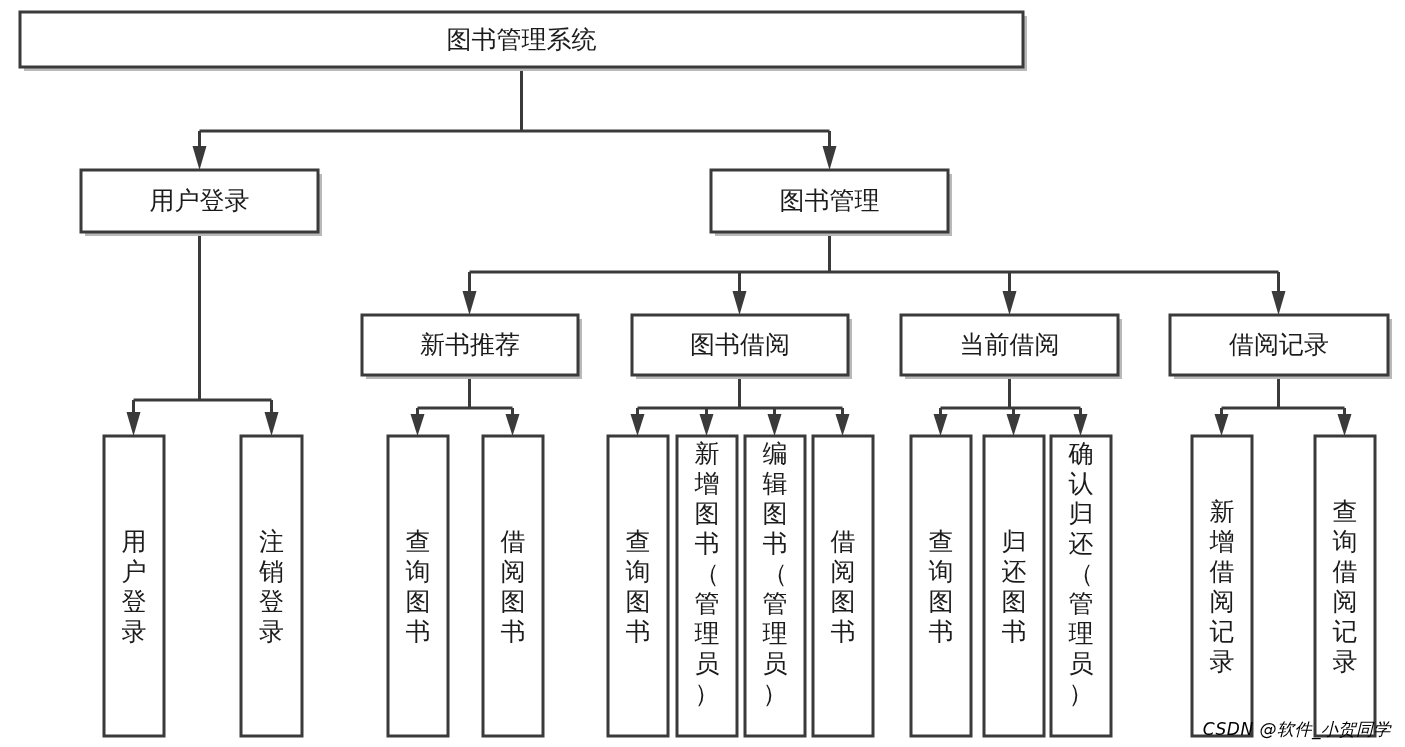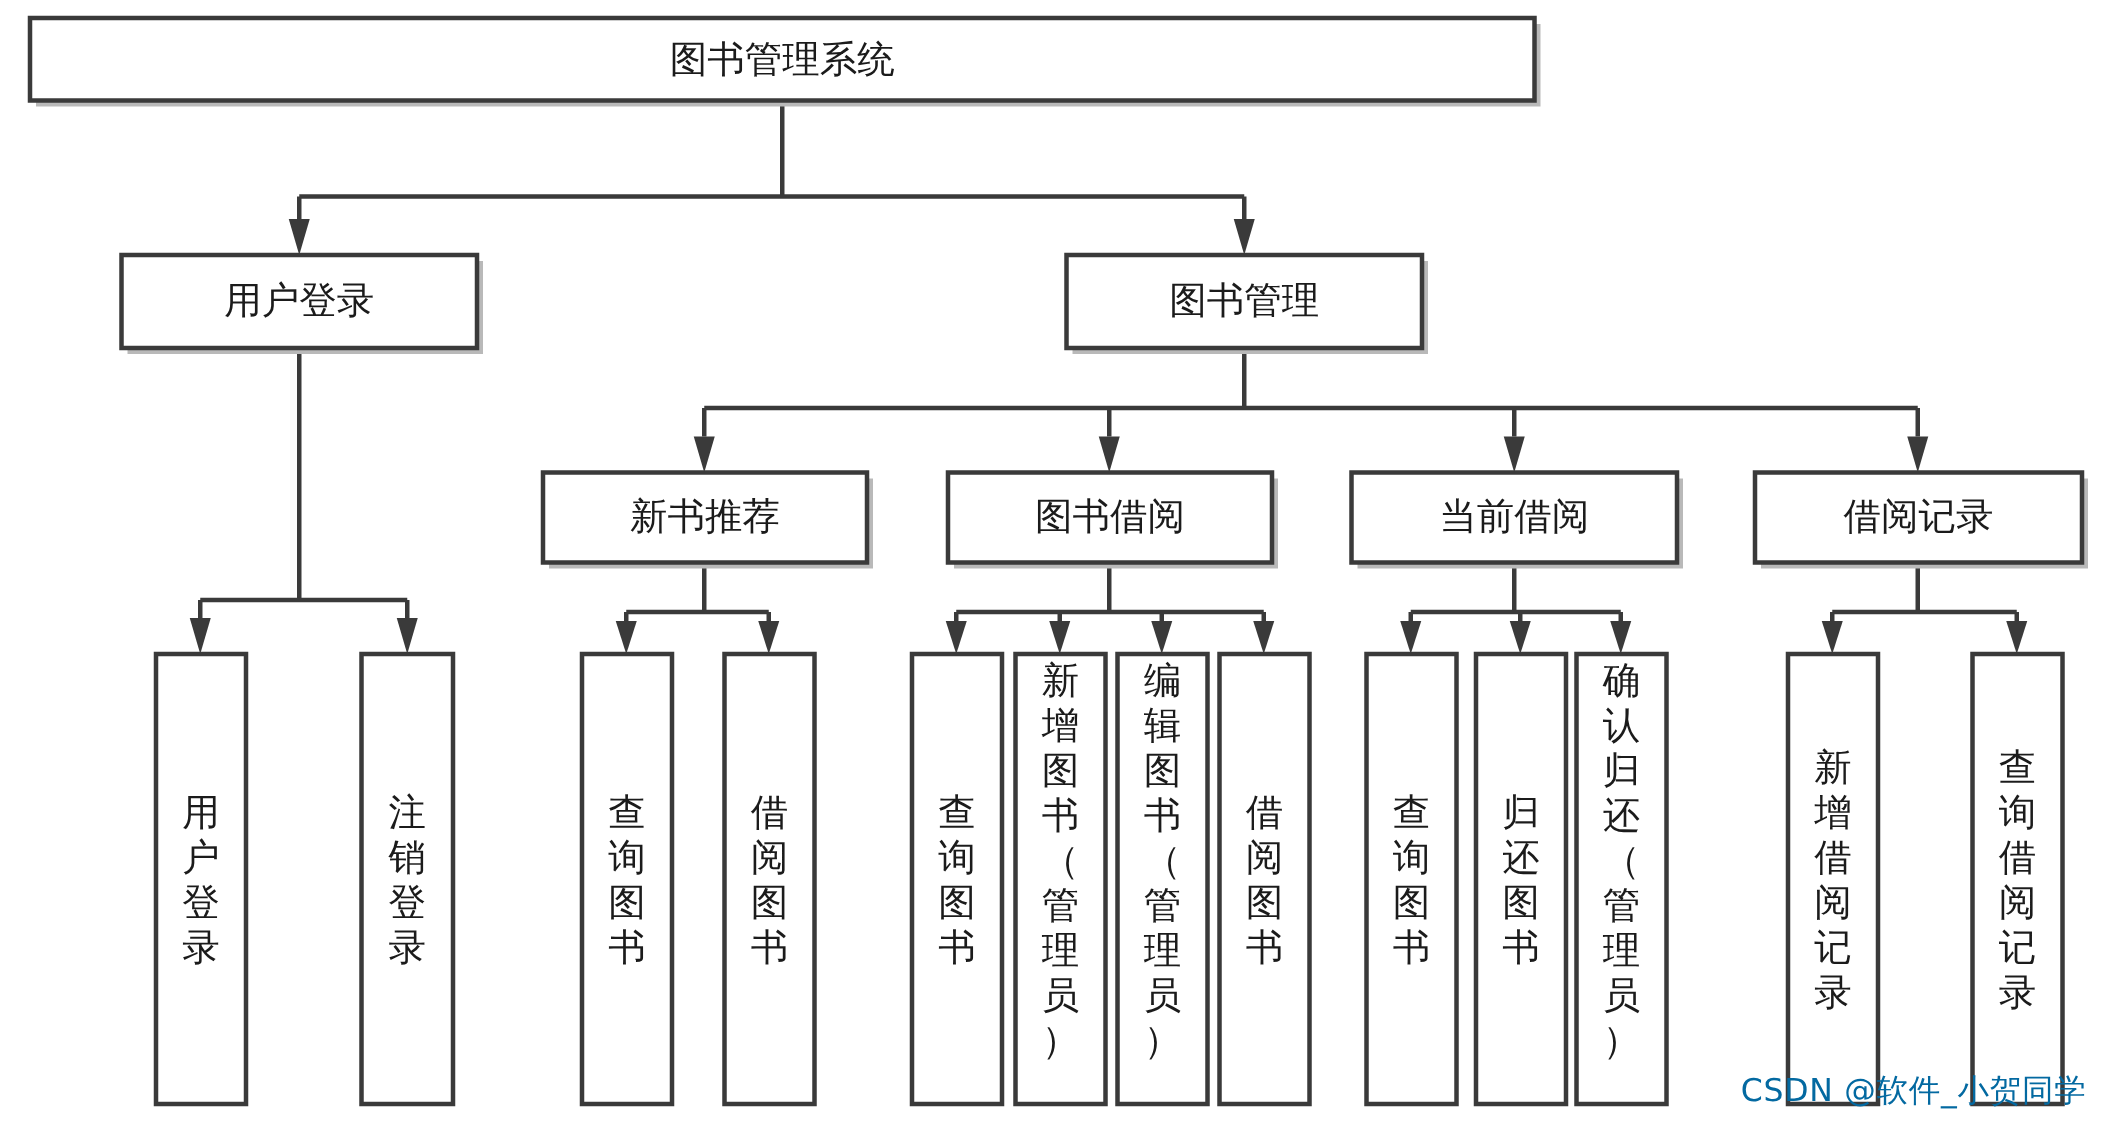--- a/index.html
+++ b/index.html
@@ -56,24 +56,25 @@
     fill: #1b1b1b;
     font-family: "DejaVu Sans", "Liberation Sans", sans-serif;
     font-size: 25px;
     text-anchor: middle;
   }
   .watermark {
     position: absolute;
     right: 14px;
     bottom: 6px;
     font-family: "DejaVu Sans", "Liberation Sans", sans-serif;
-    font-size: 21px;
-    color: #0369a1;
+    font-size: 17px;
+    color: #000000;
     white-space: nowrap;
     letter-spacing: 0.5px;
+    font-style: italic;
   }
 </style>
 </head>
 <body>
 
 <div id="diagram-root">
 
   <svg id="flow" viewBox="0 0 1405 747">
 
     <g>

